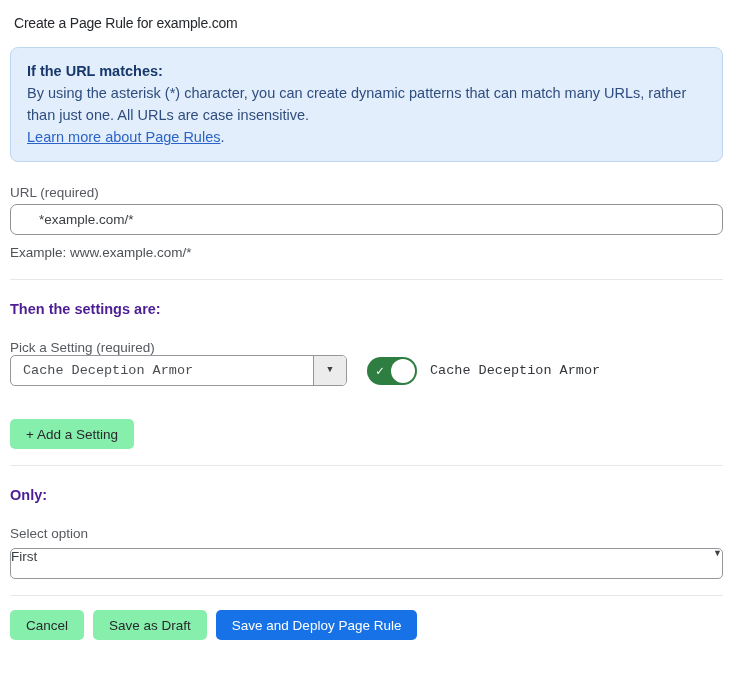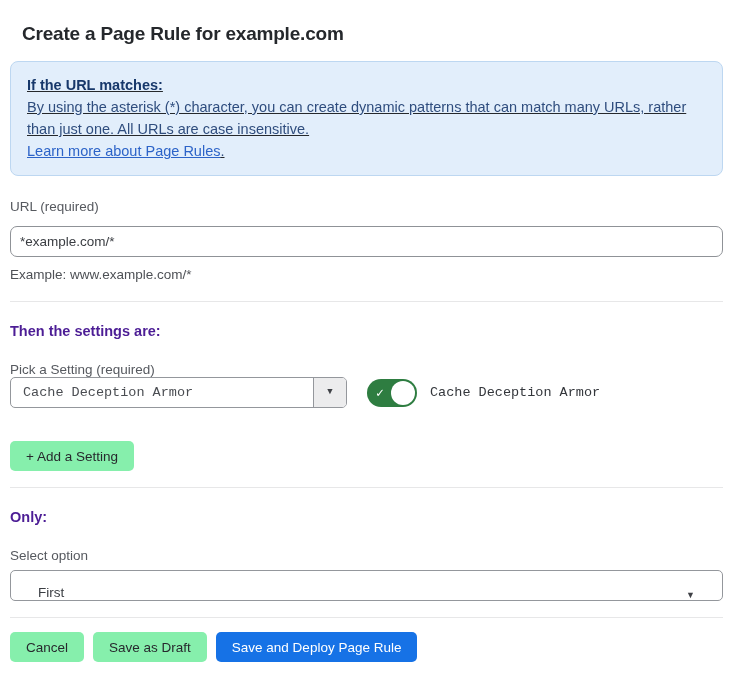--- a/index.html
+++ b/index.html
@@ -10,33 +10,32 @@
     font-family: "Liberation Sans", sans-serif;
     color: #25282c;
   }
   .container {
     width: 713px;
     margin-left: 10px;
     padding-top: 11px;
     padding-bottom: 16px;
   }
   .page-title {
-    font-size: 19px;
-    font-weight: 700;
+    font-size: 14px;
+    font-weight: 400;
     color: #25282c;
     letter-spacing: -0.2px;
-    margin: 12px;
+    margin: 4px;
   }
   .info-box {
     margin-top: 16px;
     background: #e2eefb;
     border: 1px solid #bdd7f1;
     border-radius: 8px;
     padding: 12px 16px 13px 16px;
-    text-decoration: underline;
   }
   .info-box-heading {
     font-size: 14.5px;
     font-weight: 700;
     color: #17386b;
     line-height: 22px;
   }
   .info-box-body {
     font-size: 14.5px;
     color: #2f4d7e;
@@ -52,26 +51,26 @@
     text-decoration: underline;
     cursor: pointer;
   }
   .field-label {
     margin-top: 23px;
     font-size: 13.5px;
     color: #56595f;
   }
   .text-input {
     display: block;
-    margin-top: 12px;
+    margin-top: 4px;
     width: 100%;
     height: 31px;
     border: 1px solid #8f9297;
     border-radius: 7px;
-    padding: 0 9px;
+    padding: 0 28px;
     font-family: "Liberation Sans", sans-serif;
     font-size: 13.5px;
     color: #3a3d42;
     background: #fff;
     outline: none;
   }
   .helper-text {
     margin-top: 7px;
     font-size: 13.5px;
     color: #4e5156;
@@ -181,27 +180,27 @@
   .btn-blue {
     background: #1672e6;
     color: #ffffff;
   }
   .add-setting-btn {
     margin-top: 33px;
   }
   .select-box {
     margin-top: 7px;
     display: flex;
-    align-items: flex-end;
+    align-items: flex-start;
     width: 100%;
     height: 31px;
     border: 1px solid #94979c;
     border-radius: 5px;
     background: #fff;
-    padding: 0 27px;
+    padding: 0 0;
     cursor: pointer;
   }
   .select-value {
     flex: 1;
     font-size: 13.5px;
     color: #3a3d42;
   }
   .order-helper {
     margin-top: 8px;
     font-size: 13.5px;

